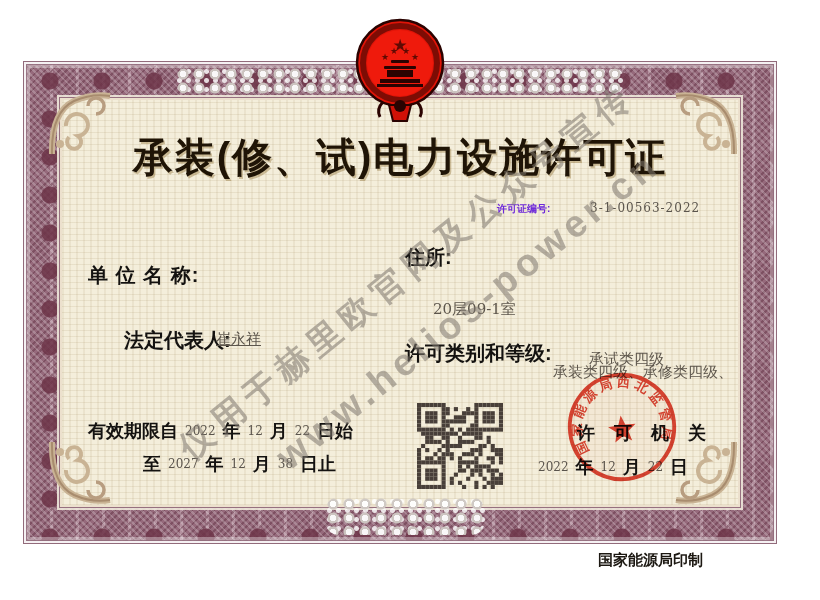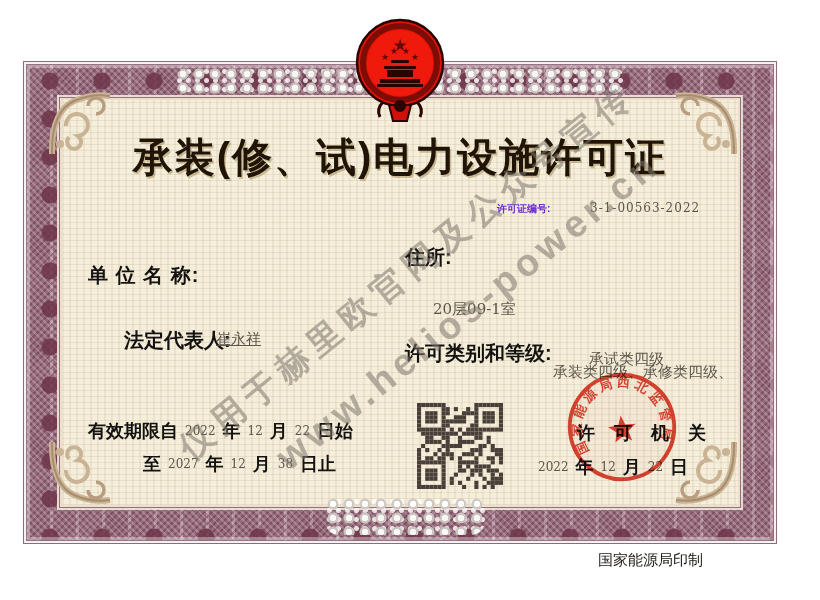--- a/index.html
+++ b/index.html
@@ -57,21 +57,21 @@
     transform:translate(-50%,-50%) rotate(-39deg);text-align:center;
     color:rgba(125,118,110,.55);font-weight:bold;}
   .watermark .wm1{font-size:34px;letter-spacing:7px;white-space:nowrap;}
   .watermark .wm2{font-size:38px;letter-spacing:5px;white-space:nowrap;margin-top:24px;padding-left:46px;}
 
   
   .seal{position:absolute;left:564px;top:369px;width:116px;height:116px;z-index:5;
         transform:rotate(-7deg);opacity:.92;mix-blend-mode:multiply;}
   #qr{position:absolute;left:417px;top:403px;width:86px;height:86px;z-index:4;}
 
-  .footer-note{left:598px;top:551px;font-size:15px;color:#1c1812;font-weight:normal;z-index:2;}
+  .footer-note{left:598px;top:551px;font-size:15px;color:#1c1812;font-weight:bold;z-index:2;}
   .emblem{position:absolute;left:353px;top:18px;width:94px;height:104px;z-index:4;}
 </style>
 </head>
 <body>
 
 <div id="stage">
 
   <div class="cert-frame">
     <div class="cert-inner"></div>
   </div>

